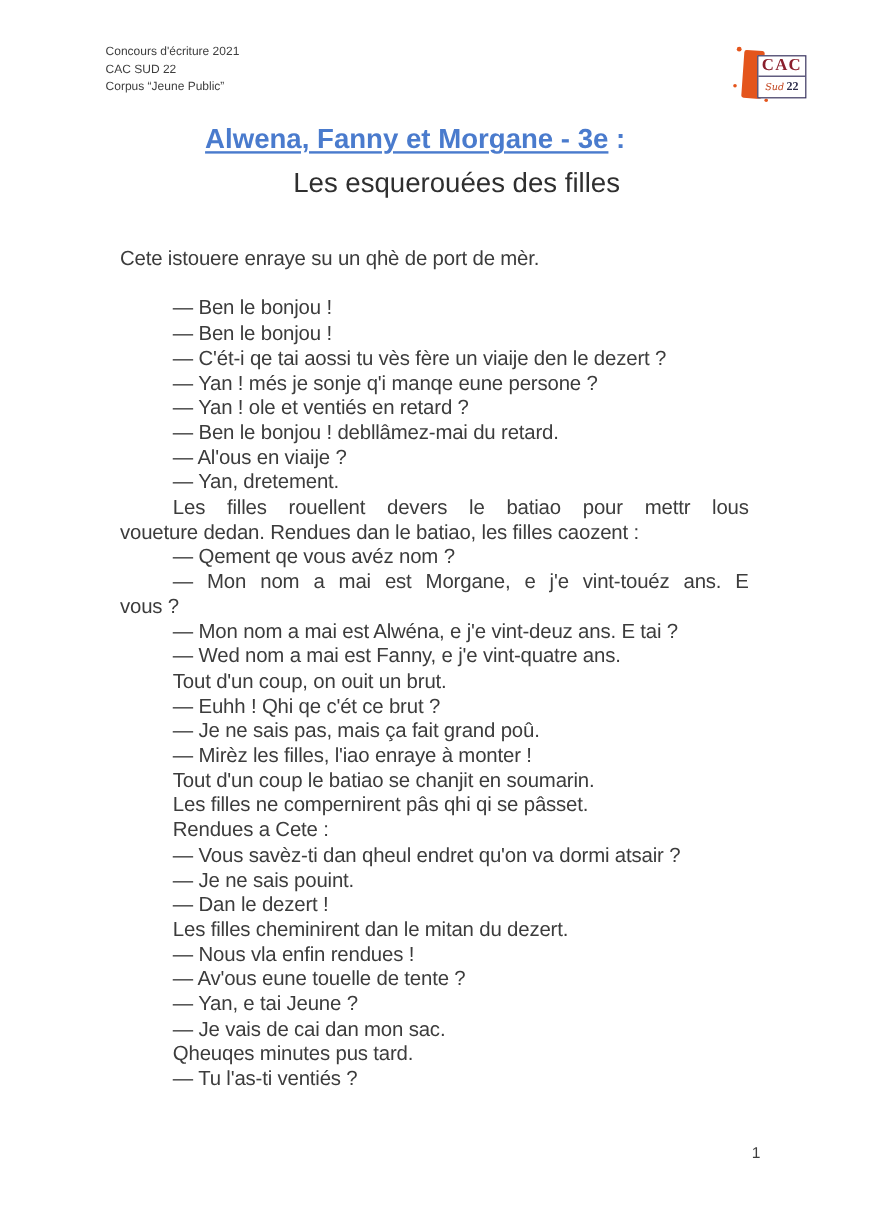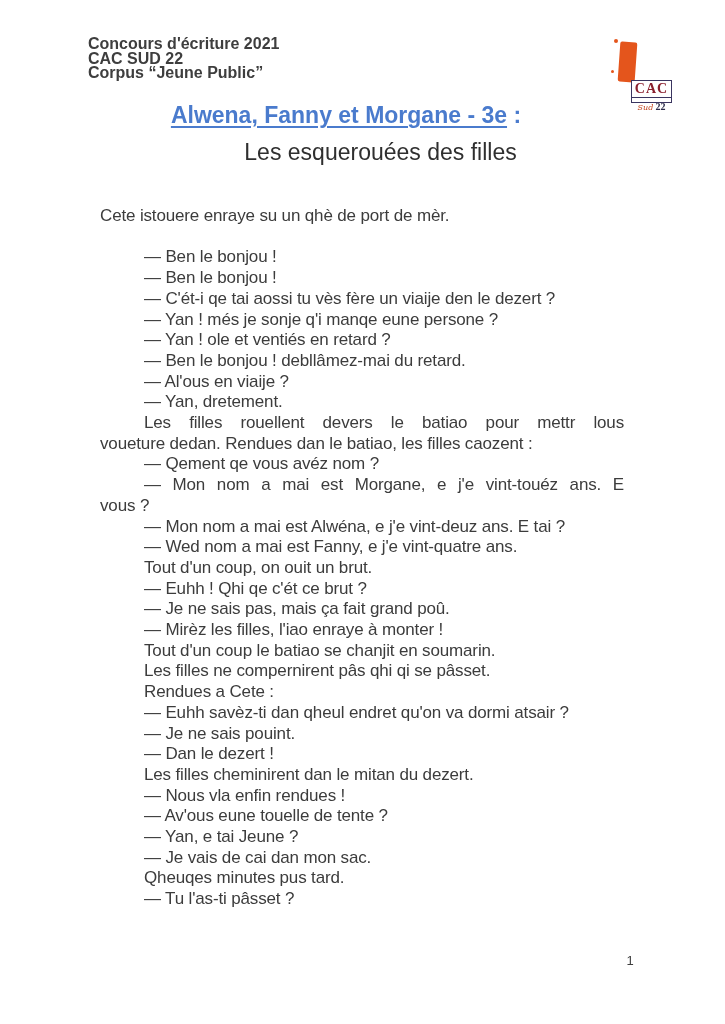--- a/index.html
+++ b/index.html
@@ -7,36 +7,36 @@
     position:relative;
     width:725px; height:1024px;
     background:#ffffff;
     font-family:"Liberation Sans","DejaVu Sans",sans-serif;
     overflow:hidden;
   }
 
   
   .header-meta {
     position:absolute; left:88px; top:37px;
-    font-size:16px; line-height:14.5px; color:#3e3e3e;font-weight:bold;
+    font-size:10px; line-height:14.5px; color:#3e3e3e;
   }
 
   
   .logo { position:absolute; left:610px; top:39px; width:66px; height:50px; }
   .logo-brush {
     position:absolute; left:9px; top:3px; width:17px; height:40px;
     background:#e4551c; border-radius:2px; transform:rotate(4deg);
   }
   .splat { position:absolute; background:#e4551c; border-radius:50%; }
   .splat.s1 { left:4px; top:0px; width:4px; height:4px; }
   .splat.s2 { left:1px; top:31px; width:3px; height:3px; }
   .splat.s3 { left:27px; top:43px; width:3px; height:3px; }
   .logo-box {
-    position:absolute; left:21px; top:7px; width:41px; height:23px;
-    background:#ffffff; border:1.5px solid #3a3560; box-sizing:border-box;margin-top:34px;
+    position:absolute; left:21px; top:7px; width:41px; height:36px;
+    background:#ffffff; border:1.5px solid #3a3560; box-sizing:border-box;
   }
   .logo-cac {
     font-family:"Liberation Serif","DejaVu Serif",serif;
     font-weight:bold; font-size:14px; line-height:16px;
     color:#8a1f2d; text-align:center; letter-spacing:1px;
     border-bottom:1px solid #3a3560;
   }
   .logo-sud-row { text-align:center; line-height:11px; padding-top:1px; }
   .logo-sud {
     font-family:"DejaVu Serif","Liberation Serif",serif;
@@ -131,27 +131,27 @@
       <p class="line">vous ?</p>
       <p class="line indent">— Mon nom a mai est Alwéna, e j'e vint-deuz ans. E tai ?</p>
       <p class="line indent">— Wed nom a mai est Fanny, e j'e vint-quatre ans.</p>
       <p class="line indent">Tout d'un coup, on ouit un brut.</p>
       <p class="line indent">— Euhh ! Qhi qe c'ét ce brut ?</p>
       <p class="line indent">— Je ne sais pas, mais ça fait grand poû.</p>
       <p class="line indent">— Mirèz les filles, l'iao enraye à monter !</p>
       <p class="line indent">Tout d'un coup le batiao se chanjit en soumarin.</p>
       <p class="line indent">Les filles ne compernirent pâs qhi qi se pâsset.</p>
       <p class="line indent">Rendues a Cete :</p>
-      <p class="line indent">— Euhh savèz-ti dan qheul endret qu'on va dormi atsair ?</p>
+      <p class="line indent">— Vous savèz-ti dan qheul endret qu'on va dormi atsair ?</p>
       <p class="line indent">— Je ne sais pouint.</p>
       <p class="line indent">— Dan le dezert !</p>
       <p class="line indent">Les filles cheminirent dan le mitan du dezert.</p>
       <p class="line indent">— Nous vla enfin rendues !</p>
       <p class="line indent">— Av'ous eune touelle de tente ?</p>
       <p class="line indent">— Yan, e tai Jeune ?</p>
       <p class="line indent">— Je vais de cai dan mon sac.</p>
       <p class="line indent">Qheuqes minutes pus tard.</p>
-      <p class="line indent">— Tu l'as-ti pâsset ?</p>
+      <p class="line indent">— Tu l'as-ti ventiés ?</p>
     </div>
 
   <div class="page-number">1</div>
 
 </div>
 
 </body></html>

